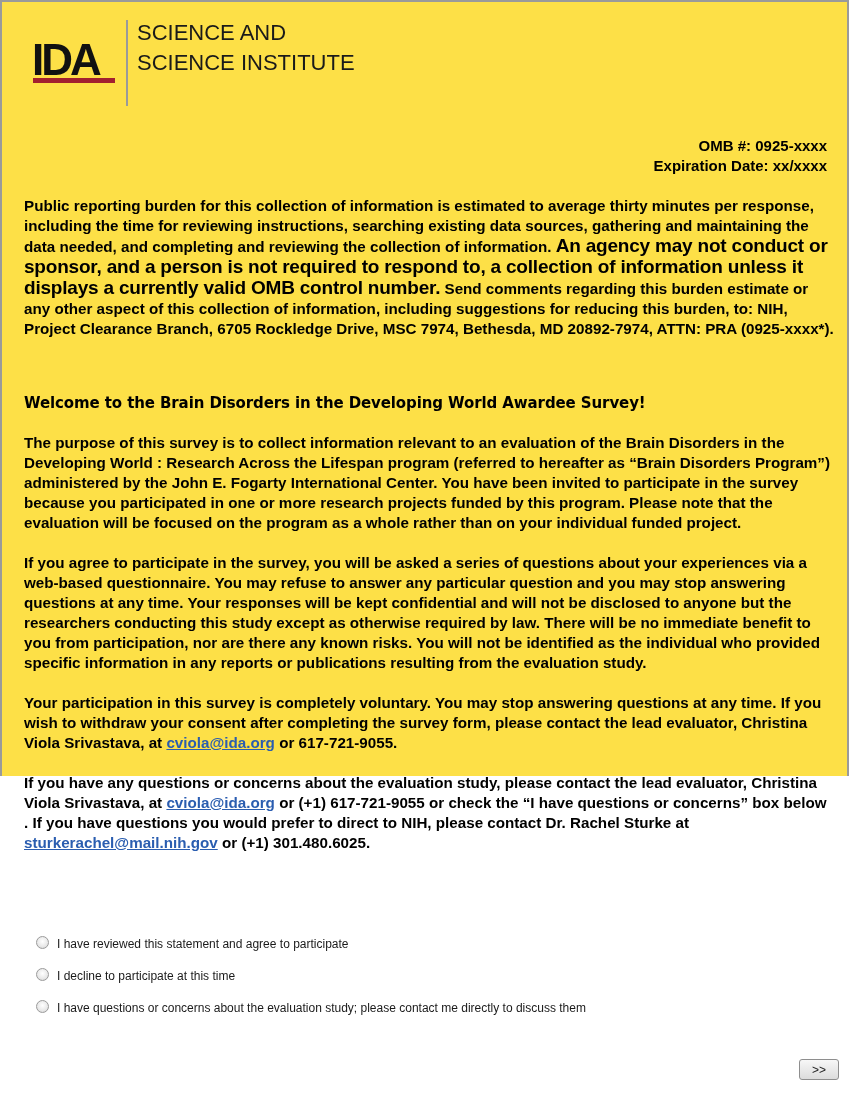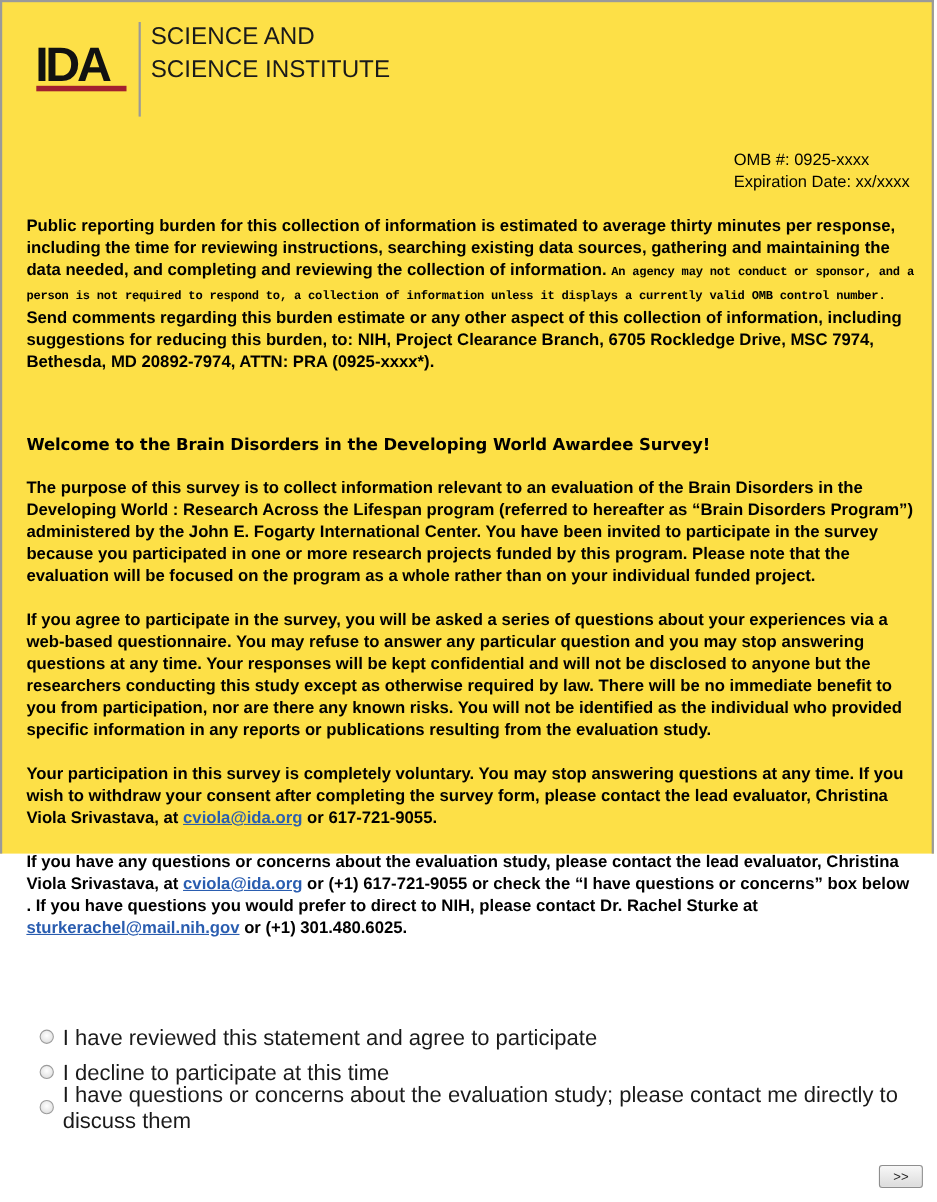--- a/index.html
+++ b/index.html
@@ -29,37 +29,37 @@
     .logo-divider {
       position: absolute; left: 94px; top: 0; width: 2px; height: 86px; background: #9a9a9a;
     }
     .logo-text {
       position: absolute; left: 105px; top: -2px;
       font-family: "Liberation Sans", sans-serif;
       font-size: 22px; line-height: 30px; color: #1a1a1a; letter-spacing: 0px;
     }
     .logo-text div { white-space: nowrap; }
     .omb {
-      position: absolute; right: 20px; top: 134px; text-align: left;
-      font-weight: normal; font-size: 15px; line-height: 20px;
+      position: absolute; right: 20px; top: 134px; text-align: right;
+      font-weight: bold; font-size: 15px; line-height: 20px;
     }
     .content {
       position: absolute; left: 22px; top: 194px; width: 810px;
       font-size: 15.2px; line-height: 20px; font-weight: bold;
     }
     .content p { margin: 0; }
     .burden { }
-    .burden .strong { font-family: Liberation Mono, monospace; font-weight: bold; font-size: 11px; letter-spacing: -0.2px; }
+    .burden .strong { font-family: Liberation Sans, sans-serif; font-weight: bold; font-size: 19px; letter-spacing: -0.2px; }
     .welcome {
       margin-top: 54px !important;
       font-family: "DejaVu Sans", sans-serif; font-size: 15px; letter-spacing: -0.1px;
     }
     .para { margin-top: 20px !important; }
     a.link { color: #2a5db0; text-decoration: underline; }
-    .options { position: absolute; left: 34px; top: 926px; font-weight: normal; font-size: 20px; }
+    .options { position: absolute; left: 34px; top: 926px; font-weight: normal; font-size: 12px; }
     .option { display: flex; align-items: center; height: 32px; }
     .radio {
       width: 11px; height: 11px; border-radius: 50%;
       border: 1px solid #9b9b9b;
       background: radial-gradient(circle at 50% 40%, #ffffff 0%, #e8e8e8 60%, #cfcfcf 100%);
       margin-right: 8px; flex: none; margin-top: -4px;
     }
     .option-label { color: #1a1a1a; }
     .next-btn {
       position: absolute; right: 8px; top: 1057px;

